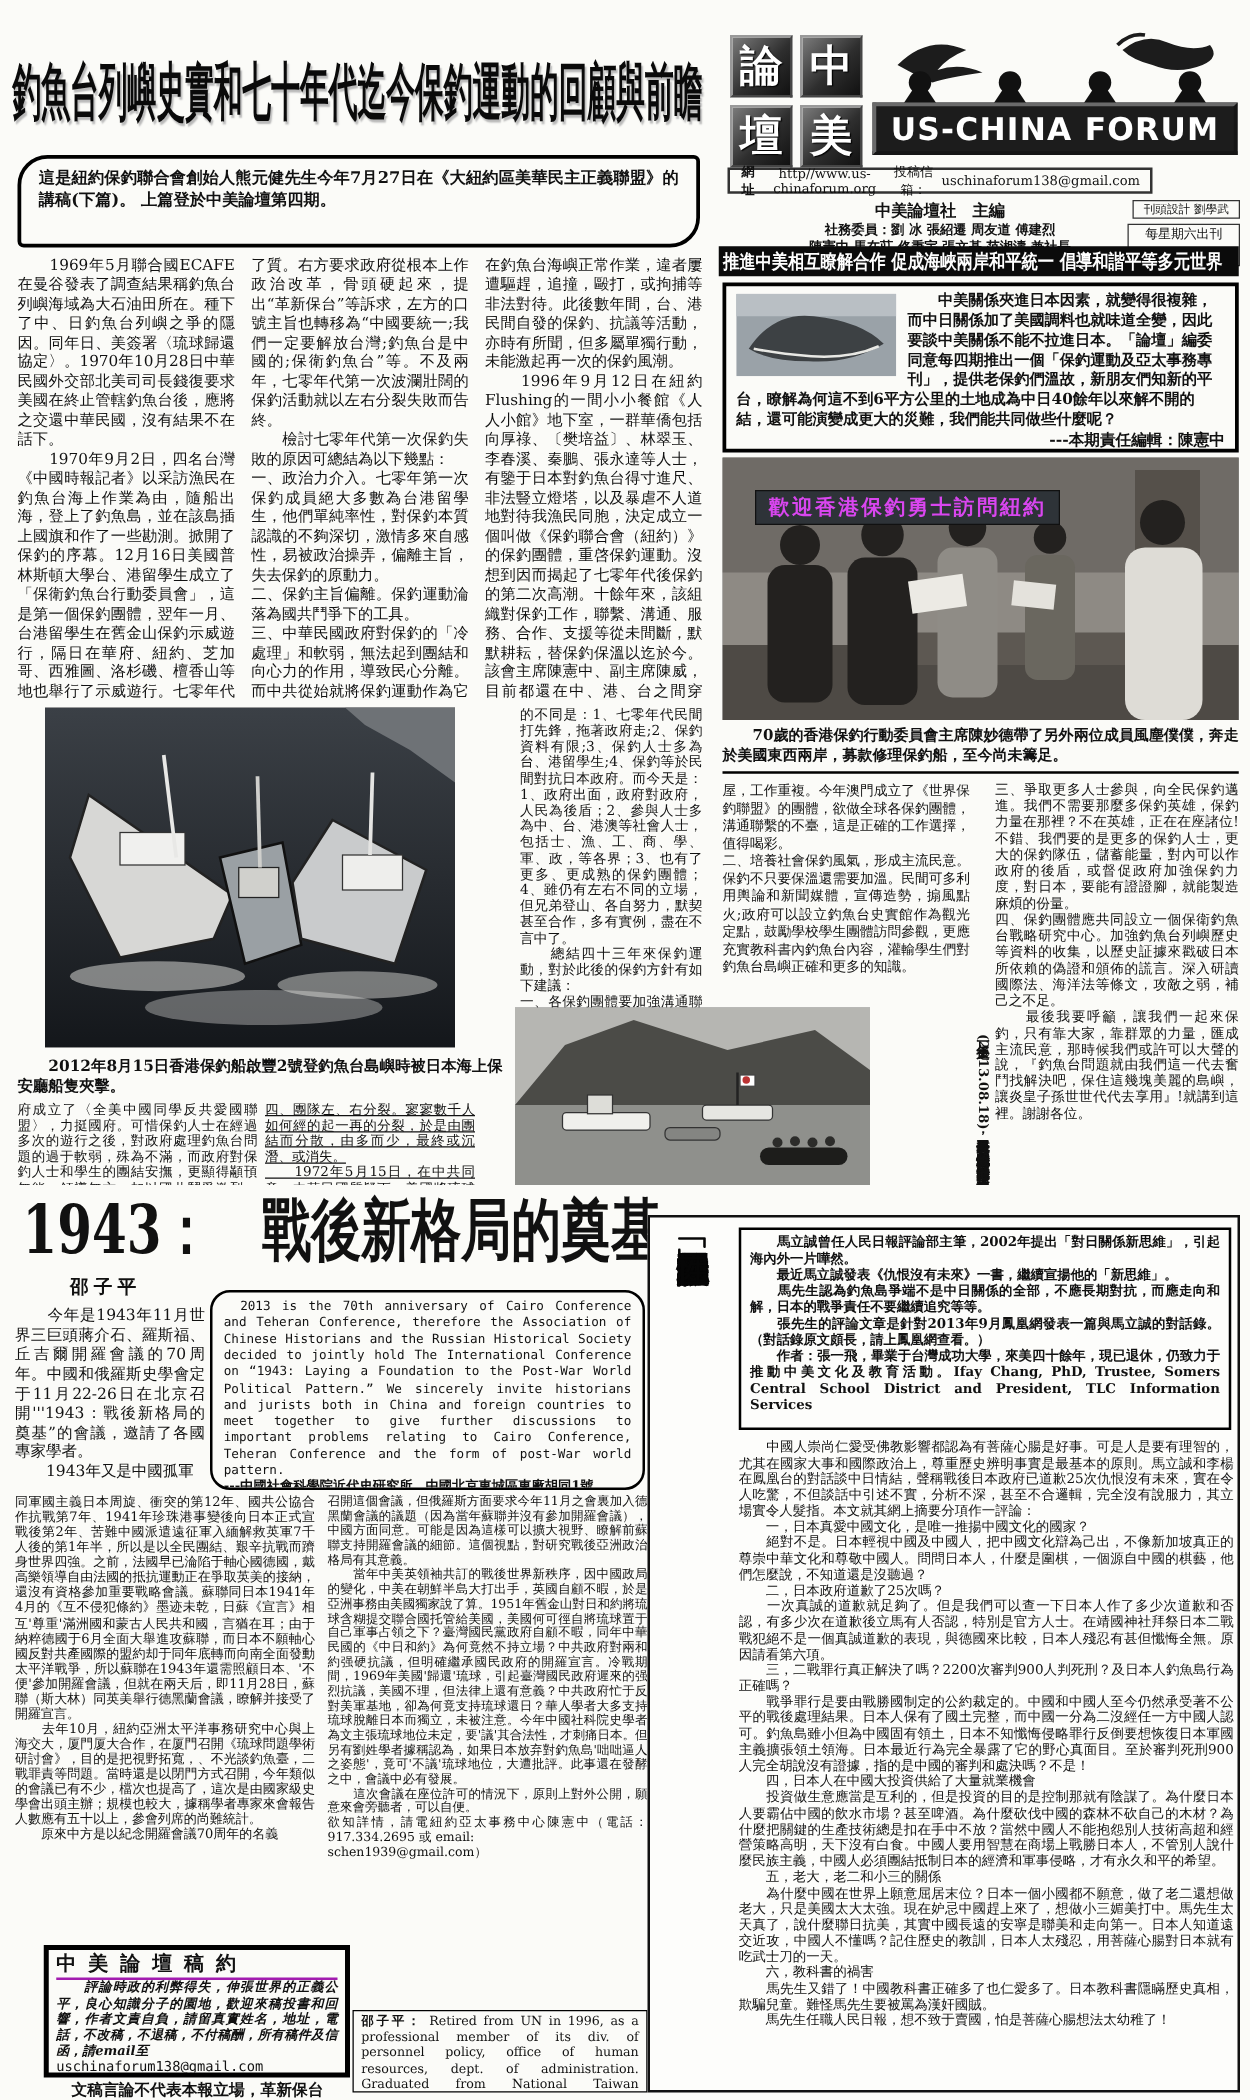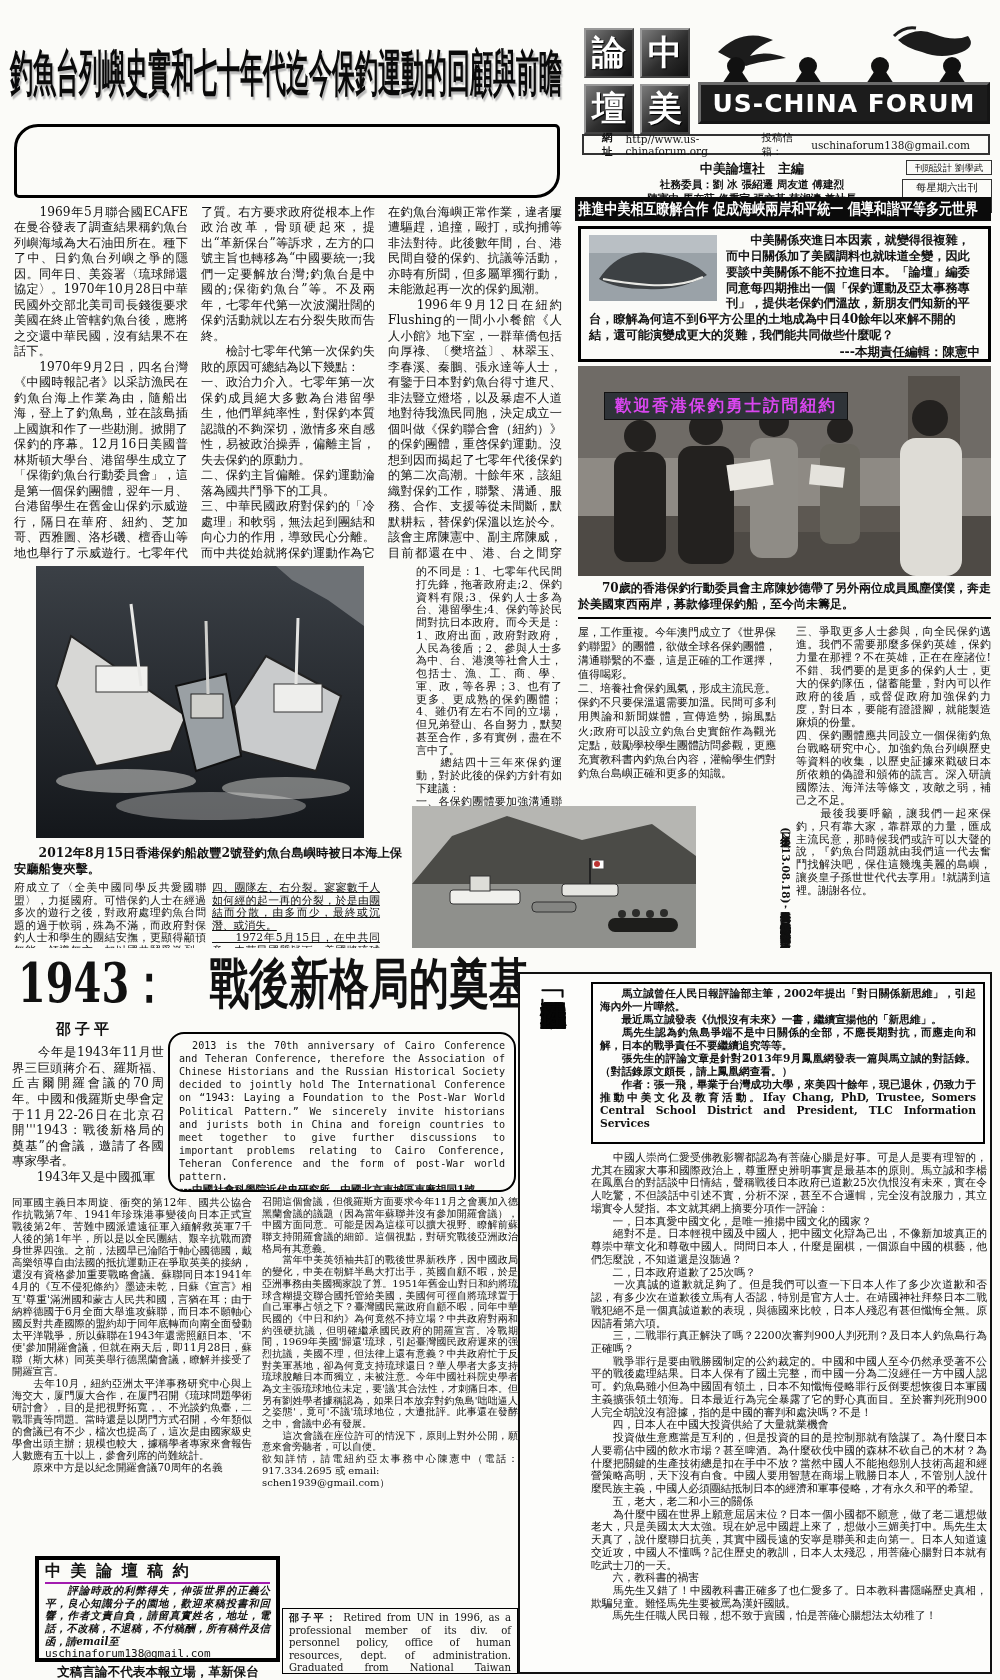--- a/index.html
+++ b/index.html
@@ -41,22 +41,22 @@
   .masthead { left:568px; top:22px; width:427px; height:174px; }
   .logo-grid { position:absolute; left:16px; top:6px; width:107px; height:107px;
      display:grid; grid-template-columns:50px 50px; grid-template-rows:50px 50px; gap:6px; }
   .logo-cell { background:linear-gradient(135deg,#7b7b7b,#2e2e2e 55%,#111); border:2px outset #999;
      color:#fff; font-weight:900; font-size:34px; display:flex; align-items:center; justify-content:center;
      font-family:"DejaVu Sans",sans-serif; text-shadow:1px 1px 1px #000; }
   .decor { position:absolute; left:130px; top:0; width:292px; height:62px; }
   .forum-banner { position:absolute; left:130px; top:60px; width:292px; height:42px; background:#1c1c1c;
      border:3px outset #6a6a6a; color:#fff; font-family:"DejaVu Sans",sans-serif; font-weight:900;
      font-size:25px; letter-spacing:1px; display:flex; align-items:center; justify-content:center; }
-  .url-bar { position:absolute; left:14px; top:112px; width:408px; height:21px; border:2px solid #333;
-     font-size:10.5px; display:flex; align-items:center; padding:0 18px; gap:6px; font-weight:bold; }
+  .url-bar { position:absolute; left:14px; top:112px; width:340px; height:21px; border:2px solid #333;
+     font-size:10.5px; display:flex; align-items:center; padding:0 8px; gap:6px; font-weight:bold;text-align:center; }
   .url-bar .em { margin-left:auto; font-weight:normal; }
   .org-lines { position:absolute; left:36px; top:138px; width:296px; text-align:center; }
   .org-lines .l1 { font-size:13px; font-weight:bold; }
   .org-lines .l2 { font-size:10.6px; font-weight:bold; line-height:1.3; }
   .mini-box { position:absolute; border:1px solid #333; text-align:center; font-size:9.3px; }
   .design-box { left:338px; top:138px; width:86px; height:15px; line-height:14px; }
   .issue-box { left:334px; top:157px; width:90px; height:34px; font-size:10.3px; line-height:1.55; }
   .slogan { left:575px; top:197px; width:416px; height:24px; background:#0b0b0b; overflow:hidden; }
   .slogan span { display:inline-block; color:#fff; font-weight:900; font-family:"DejaVu Sans",sans-serif;
      font-size:15.5px; line-height:24px; white-space:nowrap; transform:scaleX(0.84); transform-origin:0 0; padding-left:4px; }
@@ -103,20 +103,21 @@
 </style>
 </head>
 <body>
 
 <div id="page">
 
   <div class="abs headline1">
     <span>釣魚台列嶼史實和七十年代迄今保釣運動的回顧與前瞻</span>
   </div>
   <div class="abs editor-box">
+    <div class="just">這是紐約保釣聯合會創始人熊元健先生今年7月27日在《大紐約區美華民主正義聯盟》的講稿(下篇)。 上篇登於中美論壇第四期。</div>
   </div>
 
   <div class="abs a1cols clip">
     <div class="col just pre clip">　　1969年5月聯合國ECAFE在曼谷發表了調查結果稱釣魚台列嶼海域為大石油田所在。種下了中、日釣魚台列嶼之爭的隱因。同年日、美簽署〈琉球歸還協定〉。1970年10月28日中華民國外交部北美司司長錢復要求美國在終止管轄釣魚台後，應將之交還中華民國，沒有結果不在話下。
 　　1970年9月2日，四名台灣《中國時報記者》以采訪漁民在釣魚台海上作業為由，隨船出海，登上了釣魚島，並在該島插上國旗和作了一些勘測。掀開了保釣的序幕。12月16日美國普林斯頓大學台、港留學生成立了「保衛釣魚台行動委員會」，這是第一個保釣團體，翌年一月、台港留學生在舊金山保釣示威遊行，隔日在華府、紐約、芝加哥、西雅圖、洛杉磯、檀香山等地也舉行了示威遊行。七零年代風起雲湧自發的保釣愛國運動由是掀開。1971年10月25日，中華民國退出聯合國，年底全美各地留學生匯集，在華</div>
     <div class="col just pre clip">了質。右方要求政府從根本上作政治改革，骨頭硬起來，提出“革新保台”等訴求，左方的口號主旨也轉移為“中國要統一;我們一定要解放台灣;釣魚台是中國的;保衛釣魚台”等。不及兩年，七零年代第一次波瀾壯闊的保釣活動就以左右分裂失敗而告終。
 　　檢討七零年代第一次保釣失敗的原因可總結為以下幾點：
 一、政治力介入。七零年第一次保釣成員絕大多數為台港留學生，他們單純率性，對保釣本質認識的不夠深切，激情多來自感性，易被政治操弄，偏離主旨，失去保釣的原動力。
 二、保釣主旨偏離。保釣運動淪落為國共鬥爭下的工具。
 三、中華民國政府對保釣的「冷處理」和軟弱，無法起到團結和向心力的作用，導致民心分離。而中共從始就將保釣運動作為它達到統戰目的的政治手段，保釣非其最終目的。</div>

